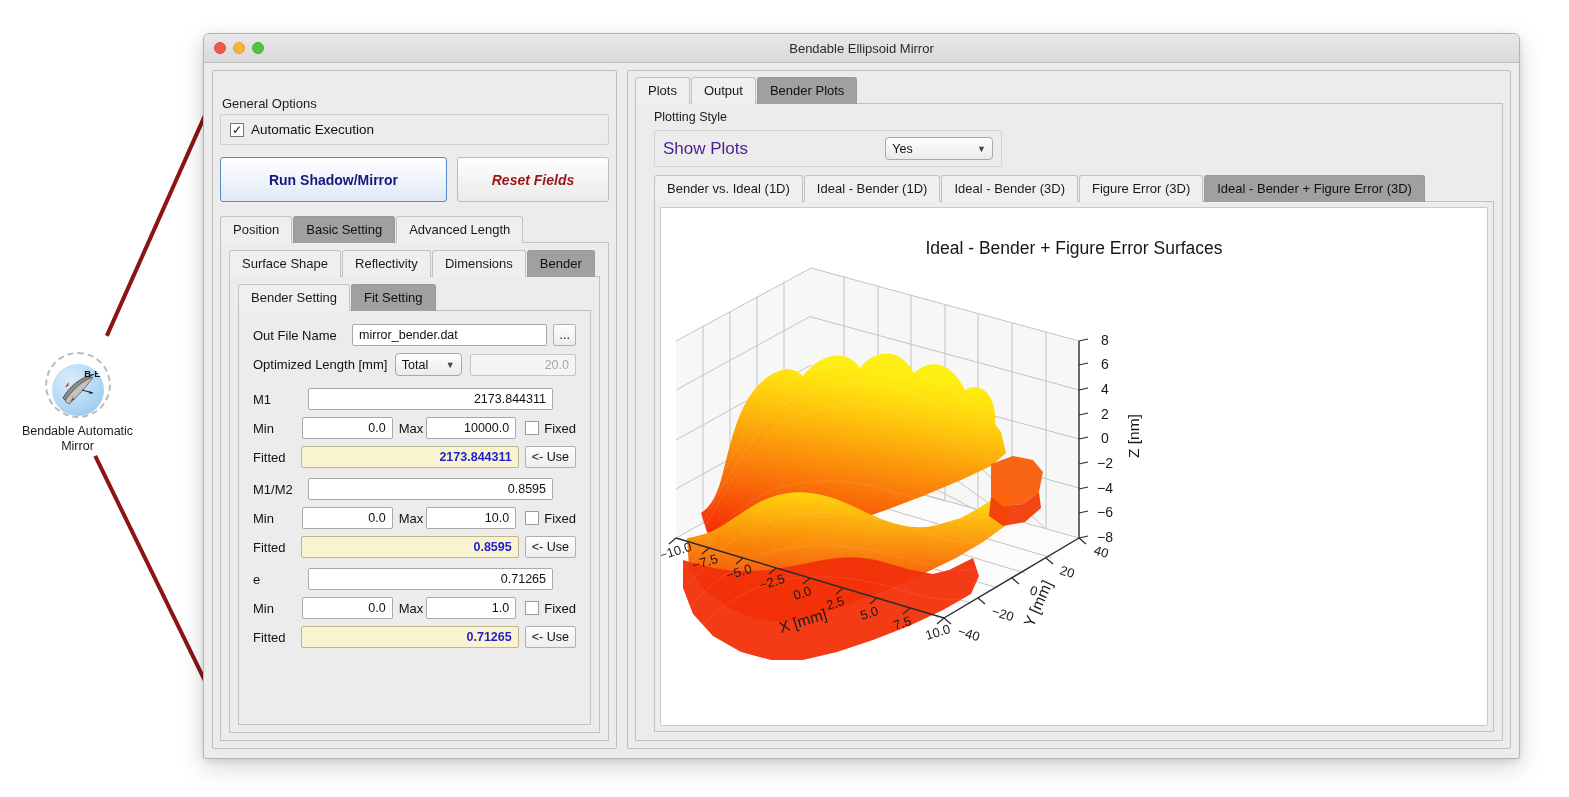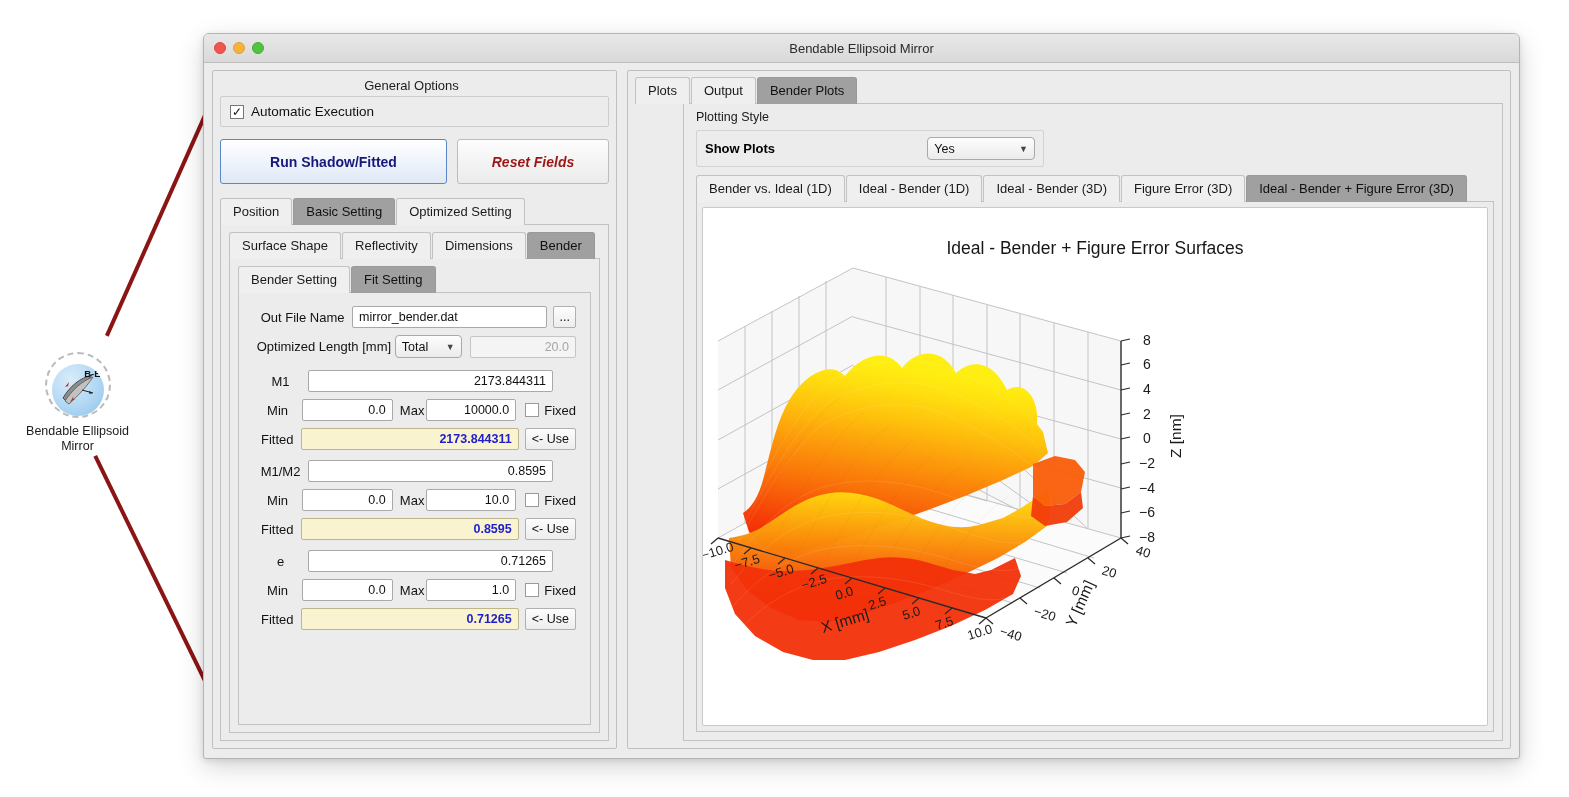--- a/index.html
+++ b/index.html
@@ -57,21 +57,21 @@
   .light.green { background:#51c43f; border:1px solid #45ad35; }
   #window-title {
     width: 100%; text-align:center; font-size: 13px; color: #2b2b2b;
   }
   #window-body { flex:1; display:flex; padding: 7px 8px 9px 8px; gap: 10px; min-height:0; }
   .group-title { font-size: 13px; color:#1d1d1d; padding: 4px 8px 3px 8px; }
 
   
   #left-panel {
     width: 405px; flex: 0 0 405px; border:1px solid #c0c0c0; background:#ececec;
-    display:flex; flex-direction:column; padding: 6px 7px 7px 7px; border-radius:2px;text-align:center;
+    display:flex; flex-direction:column; padding: 24px 7px 7px 7px; border-radius:2px;
   }
   #auto-exec-box {
     border:1px solid #cdcdcd; background:#ececec; border-radius:2px;
     padding: 7px 9px; margin-bottom: 12px;
   }
   .chk-row { display:flex; align-items:center; gap:7px; font-size:13.5px; color:#111; }
   .chkbox {
     width:14px; height:14px; border:1px solid #777; background:#fff;
     display:flex; align-items:center; justify-content:center; flex:0 0 14px;
   }
@@ -141,21 +141,21 @@
   
   #right-panel {
     flex:1; border:1px solid #c0c0c0; background:#ececec; border-radius:2px;
     display:flex; flex-direction:column; padding: 6px 7px 7px 7px; min-width:0;
   }
   #plotstyle-title { font-size:12.5px; color:#1a1a1a; margin-bottom:6px; }
   #showplots-row {
     border:1px solid #d2d2d2; background:#ececec; border-radius:2px;
     display:flex; align-items:center; padding: 6px 8px; gap: 10px; width: 348px;
   }
-  #showplots-label { font-size:13px; color:#000000; width: 222px; font-weight: bold; }
+  #showplots-label { font-size:17px; color:#4c1d95; width: 222px; }
   #plot-canvas {
     flex:1; background:#fff; border:1px solid #c9c9c9; border-radius:2px;
     position:relative; overflow:hidden; min-height:0;
   }
   #plot-title {
     position:absolute; left:0; right:0; top: 30px; text-align:center;
     font-size: 17.5px; color:#161616;
   }
   #plot-svg { position:absolute; left:0; top:0; }
 </style>
@@ -175,21 +175,21 @@
           <path d="M13,37 C20,26 30,17 41,13 C36,21 26,32 17,40 Z" fill="#c2c2c2" stroke="#555" stroke-width="0.8"></path>
           <path d="M13,23 l4,-5 l-1,4 l4,-1 z" fill="#cc2020"></path>
           <path d="M18,38 l5,-3 l-3,-1 l2,-2 z" fill="#cc2020"></path>
           <line x1="30" y1="26" x2="41" y2="29" stroke="#222" stroke-width="1"></line>
           <path d="M41,29 l-4,-2 l0.5,3 z" fill="#222"></path>
         </svg>
         <span style="position:absolute; right:3px; top:4px; font-size:9.5px; font-weight:bold; color:#111;">B-E</span>
       </div>
     </div>
     <div class="icon-label">
-      <div>Bendable Ellipsoid</div>
+      <div>Bendable Automatic</div>
       <div>Mirror</div>
     </div>
   </div>
 
   <div id="app-window">
 
     <div id="title-bar">
       <div class="lights">
         <div class="light red"></div>
         <div class="light yellow"></div>
@@ -206,28 +206,28 @@
         <div id="auto-exec-box">
           <div class="chk-row">
             <span class="chkbox">
               <span class="tick">✓</span>
             </span>
             <span>Automatic Execution</span>
           </div>
         </div>
 
         <div id="button-row">
-          <div id="run-btn">Run Shadow/Fitted</div>
+          <div id="run-btn">Run Shadow/Mirror</div>
           <div id="reset-btn">Reset Fields</div>
         </div>
 
         <div class="tabstrip">
           <div class="tab">Position</div>
           <div class="tab active">Basic Setting</div>
-          <div class="tab">Optimized Setting</div>
+          <div class="tab">Advanced Length</div>
         </div>
 
         <div class="tabpanel" id="l1-panel">
 
           <div class="tabstrip">
             <div class="tab">Surface Shape</div>
             <div class="tab">Reflectivity</div>
             <div class="tab">Dimensions</div>
             <div class="tab active">Bender</div>
           </div>
@@ -330,21 +330,21 @@
       </div>
 
       <div id="right-panel">
 
         <div class="tabstrip" style="margin-bottom:0;">
           <div class="tab">Plots</div>
           <div class="tab">Output</div>
           <div class="tab active">Bender Plots</div>
         </div>
 
-        <div class="tabpanel" style="flex:1; display:flex; flex-direction:column; min-height:0; padding:6px 8px 8px 12px;margin-left:48px;">
+        <div class="tabpanel" style="flex:1; display:flex; flex-direction:column; min-height:0; padding:6px 8px 8px 18px;">
 
           <div id="plotstyle-title">Plotting Style</div>
 
           <div id="showplots-row">
             <span id="showplots-label">Show Plots</span>
             <span class="combo" style="width:112px;">
               <span>Yes</span>
               <span class="caret">▼</span>
             </span>
           </div>

